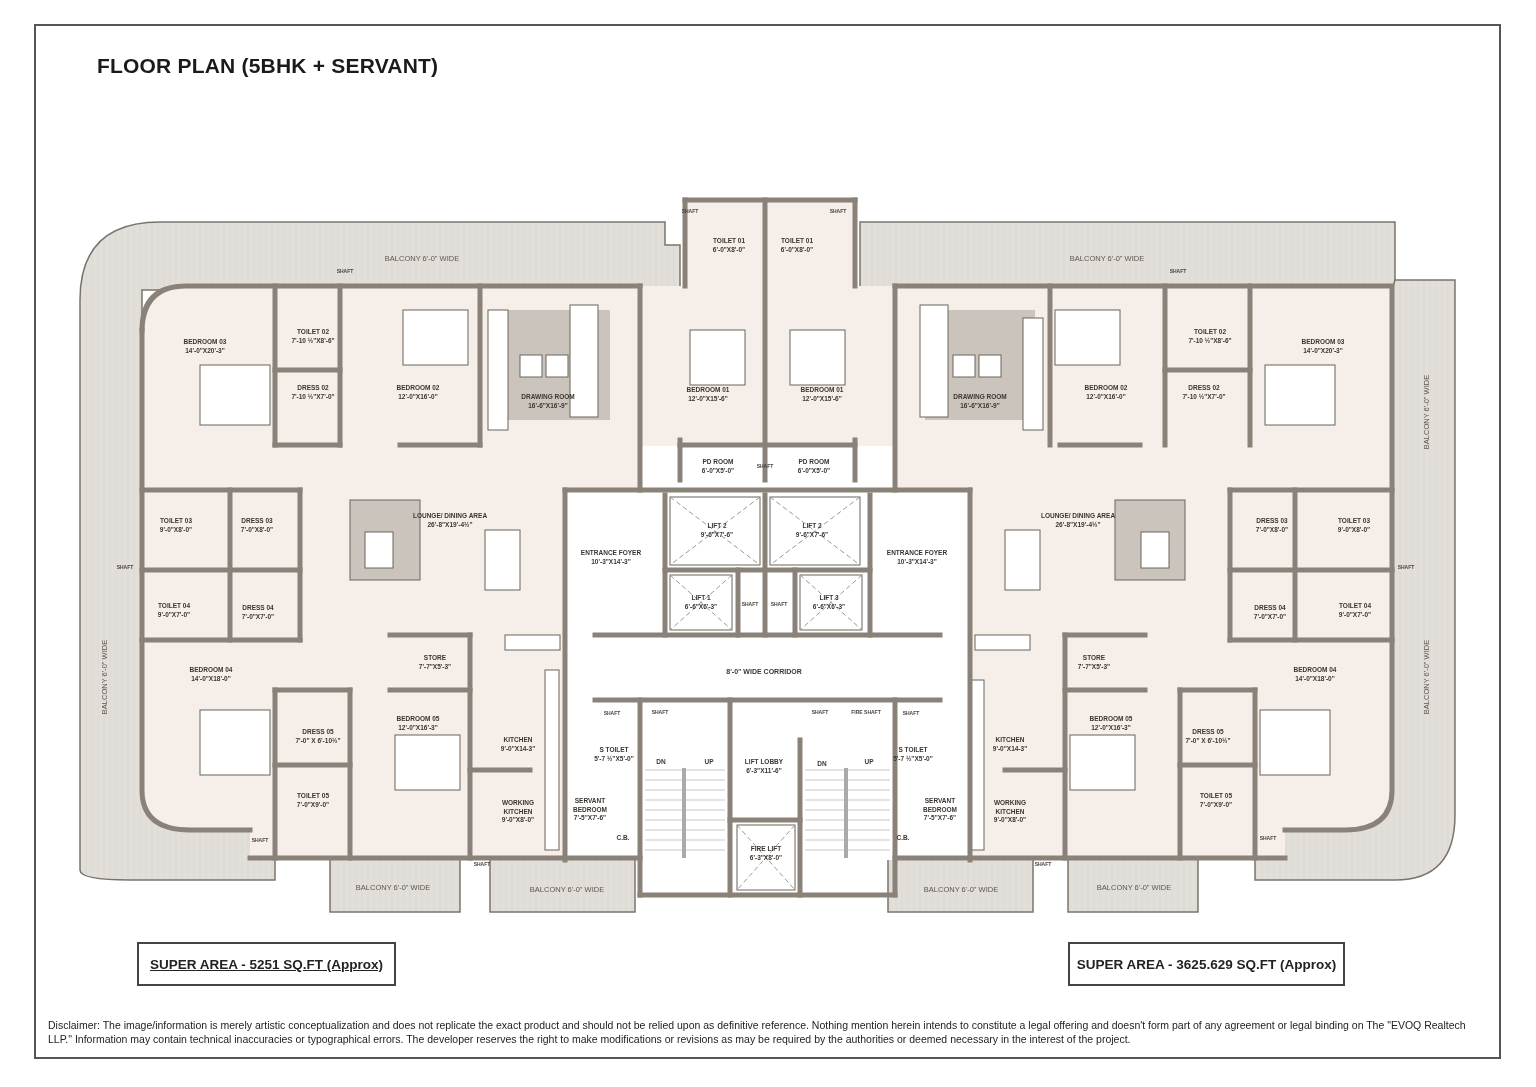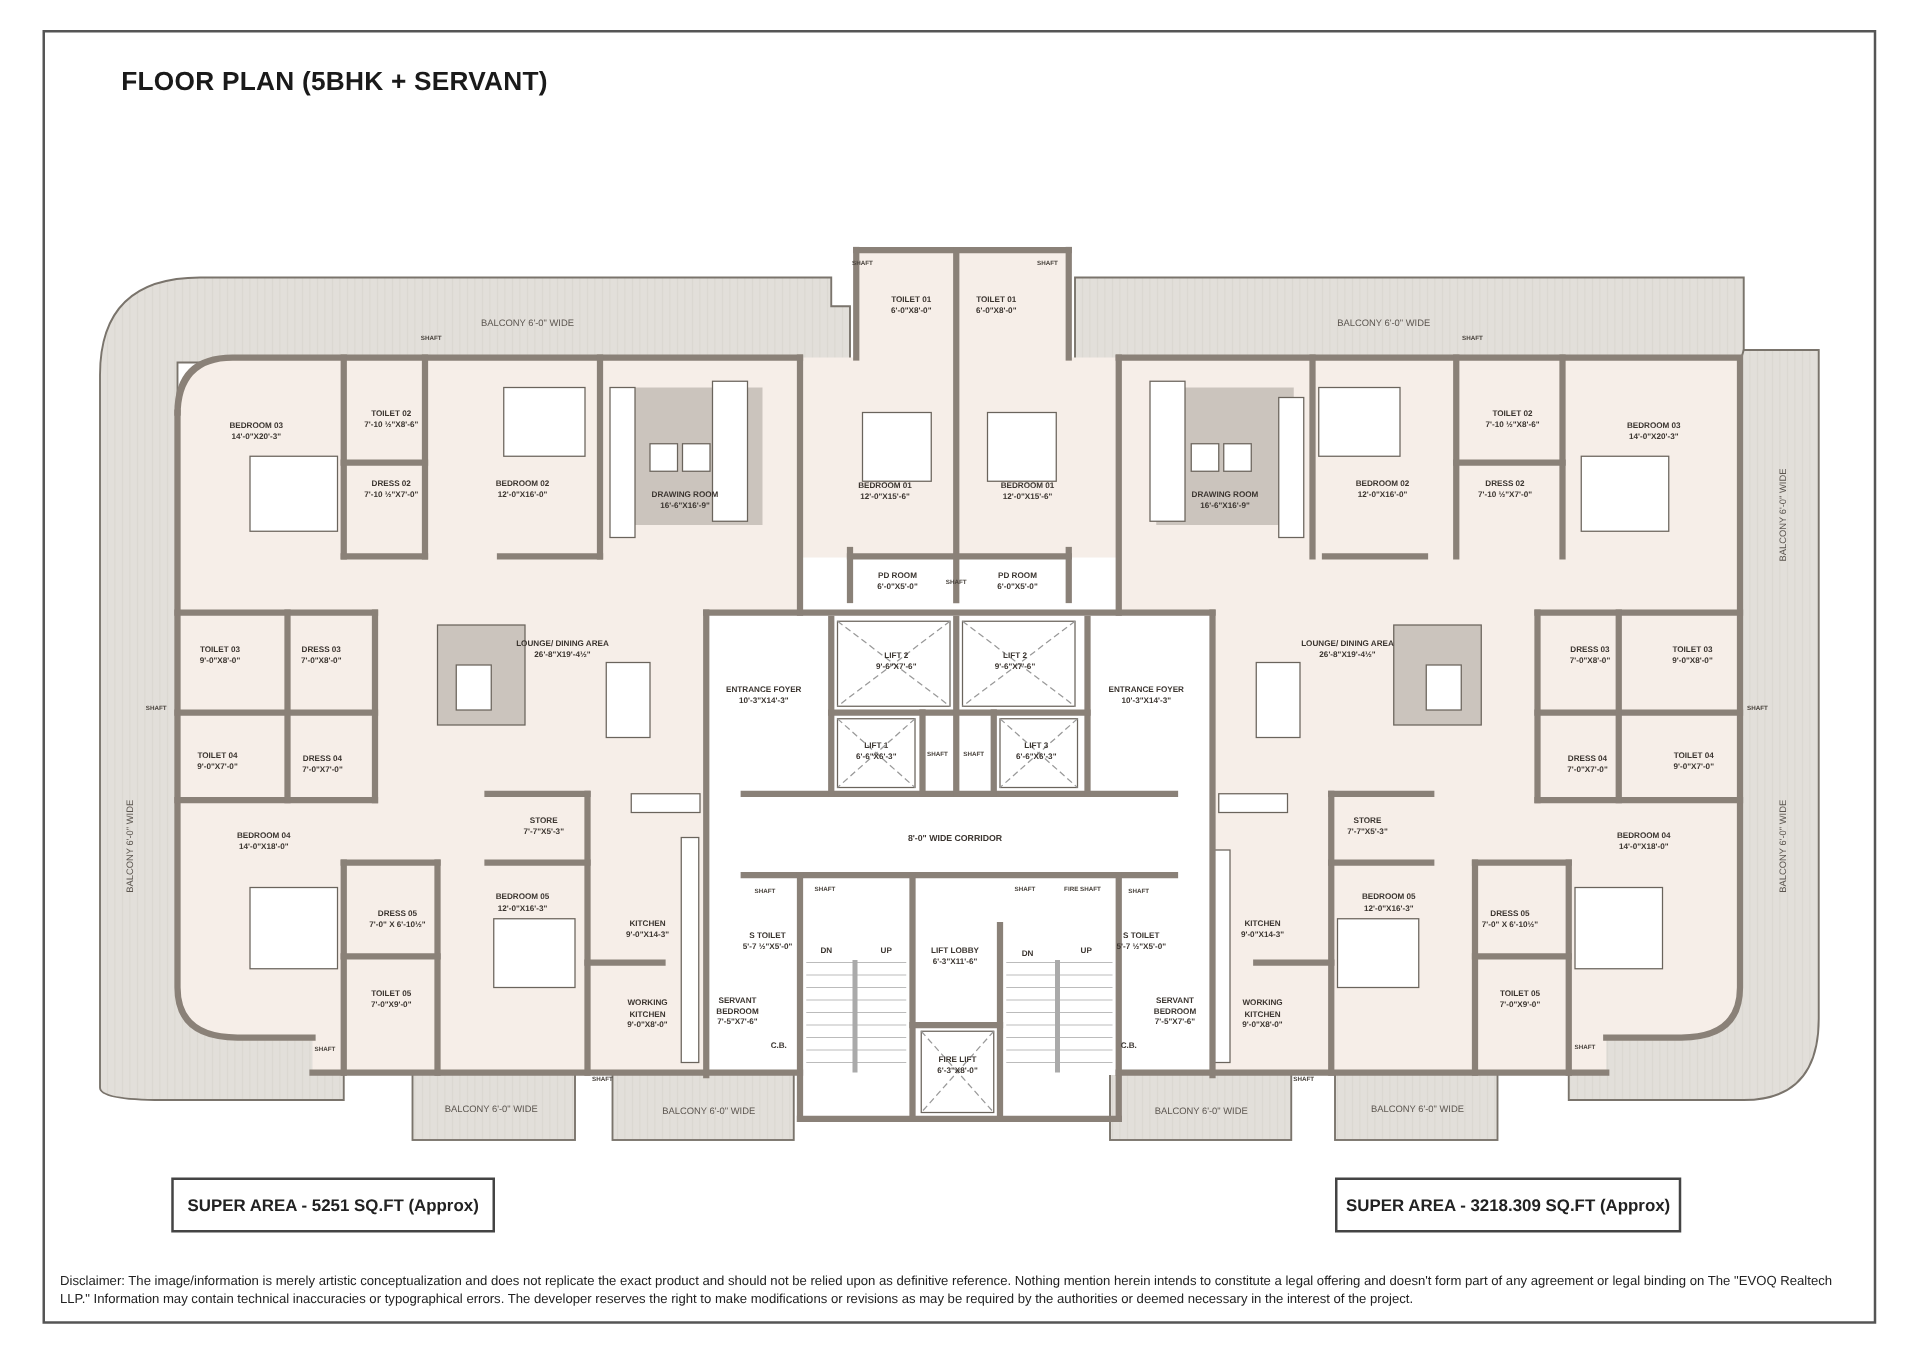--- a/index.html
+++ b/index.html
@@ -442,16 +442,16 @@
 <div class="sh" style="left:765px;top:466px;">SHAFT</div>
 <div class="sh" style="left:345px;top:271px;">SHAFT</div>
 <div class="sh" style="left:1178px;top:271px;">SHAFT</div>
 <div class="sh" style="left:125px;top:567px;">SHAFT</div>
 <div class="sh" style="left:1406px;top:567px;">SHAFT</div>
 <div class="sh" style="left:260px;top:840px;">SHAFT</div>
 <div class="sh" style="left:482px;top:864px;">SHAFT</div>
 <div class="sh" style="left:1043px;top:864px;">SHAFT</div>
 <div class="sh" style="left:1268px;top:838px;">SHAFT</div>
 
-<div class="area-box" style="left:137px;width:259px;">SUPER AREA - 5251 SQ.FT (Approx)</div>
-<div class="area-box" style="left:1068px;width:277px;">SUPER AREA - 3218.309 SQ.FT (Approx)</div>
+<div class="area-box" style="left:137px;width:259px;text-decoration:underline;">SUPER AREA - 5251 SQ.FT (Approx)</div>
+<div class="area-box" style="left:1068px;width:277px;">SUPER AREA - 3625.629 SQ.FT (Approx)</div>
 
 <div class="disclaimer">Disclaimer: The image/information is merely artistic conceptualization and does not replicate the exact product and should not be relied upon as definitive reference. Nothing mention herein intends to constitute a legal offering and doesn't form part of any agreement or legal binding on The "EVOQ Realtech LLP." Information may contain technical inaccuracies or typographical errors. The developer reserves the right to make modifications or revisions as may be required by the authorities or deemed necessary in the interest of the project.</div>
 
 </body></html>

